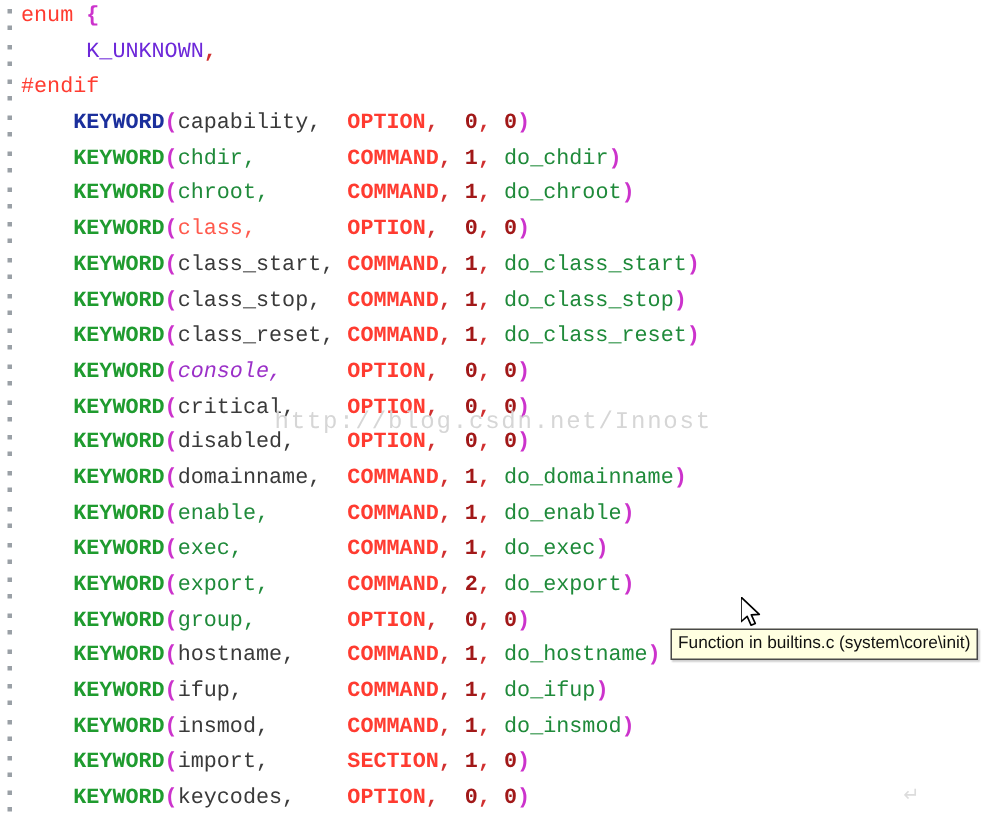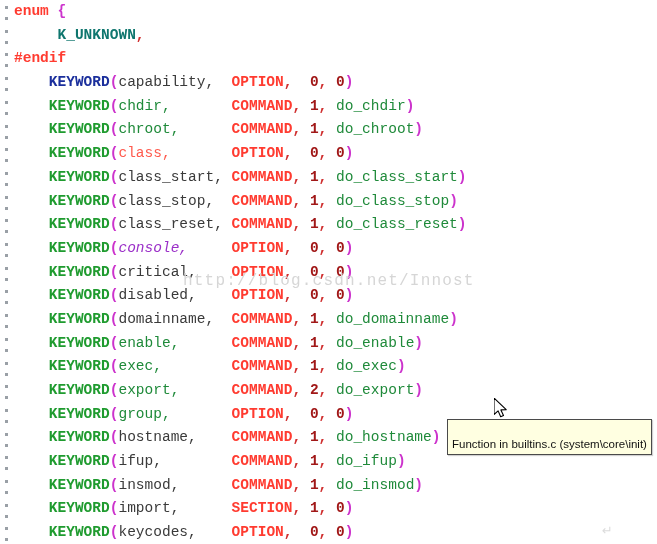--- a/index.html
+++ b/index.html
@@ -42,23 +42,23 @@
     line-height:23.7px;
     white-space:pre;
     letter-spacing:0px;
   }
   .line{
     height:23.7px;
     white-space:pre;
   }
 
   
-  .t-pre      {color:#ff3b30;font-weight:700;}          
+  .t-pre      {color:#ff3b30;font-weight:400;}          
   .t-brace    {color:#cc33cc;font-weight:700;}          
-  .t-const    {color:#0f766e;font-weight:700;text-align:right;}          
+  .t-const    {color:#6d28d9;font-weight:400;text-align:right;}          
   .t-macro-b  {color:#1b2f9c;font-weight:700;}          
   .t-macro    {color:#1f9b2f;font-weight:700;}          
   .t-ident    {color:#3a3a3a;}                          
   .t-fn       {color:#1f8a3a;}                          
   .t-kw       {color:#ff5a4d;}                          
   .t-ital     {color:#9b30c8;font-style:italic;}        
   .t-type     {color:#ff3b30;font-weight:700;}          
   .t-num      {color:#a11818;font-weight:700;}          
   .t-punct    {color:#d03030;font-weight:700;}          
 
@@ -94,21 +94,21 @@
   
   .tooltip{
     position:absolute;
     left:447px; top:419px;
     background:#ffffe1;
     border:1px solid #4a4a4a;
     color:#111111;
     font-family:"Liberation Sans","DejaVu Sans",sans-serif;
     font-size:11.5px;
     line-height:14px;
-    padding:17px 4px 3px 4px;
+    padding:2px 4px 3px 4px;
     white-space:nowrap;
     box-shadow:1px 1px 1px rgba(0,0,0,.18);
   }
 
   
   .cursor{
     position:absolute;
     left:494px; top:398px;
     width:16px;height:23px;
     pointer-events:none;

